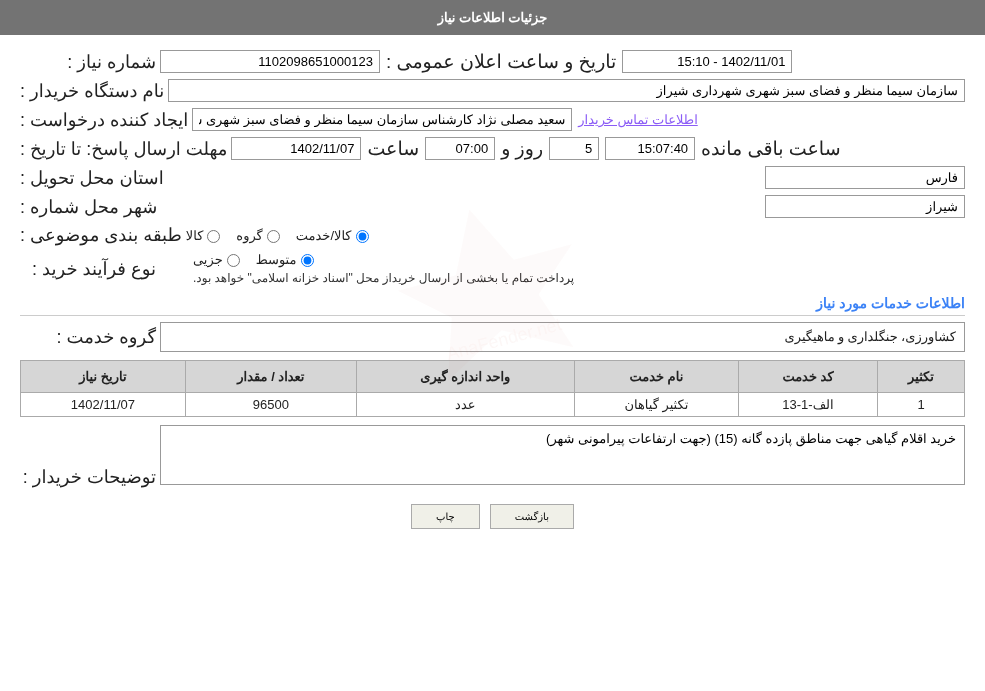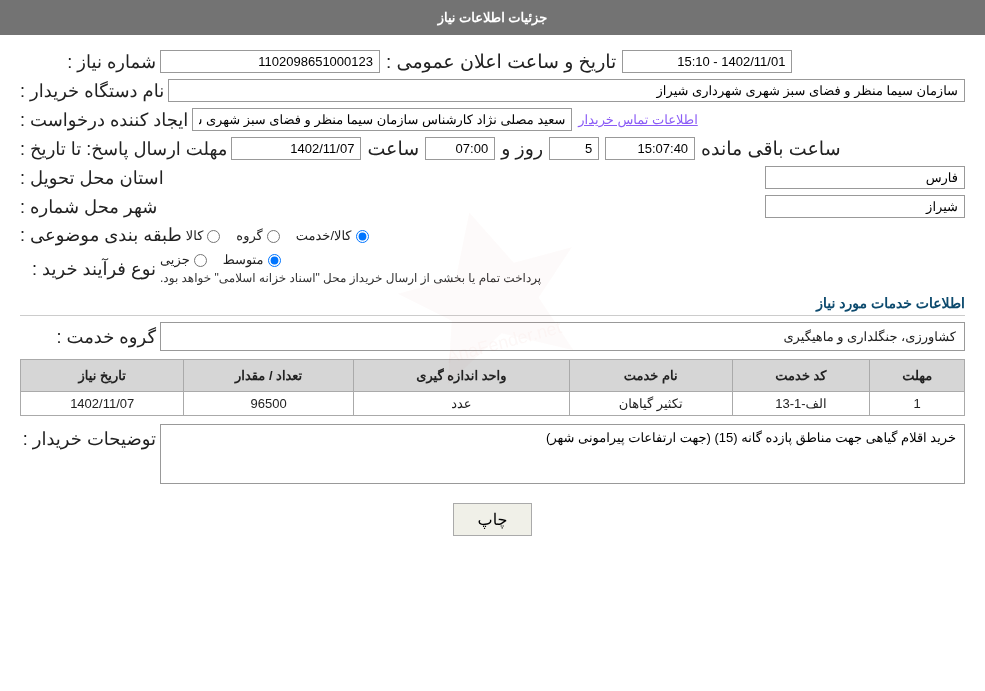--- a/index.html
+++ b/index.html
@@ -42,21 +42,21 @@
     .input-days { width: 50px; }
     .link-blue {
       color: #8b5cf6;
       text-decoration: underline;
       cursor: pointer;
     }
     .section-title {
       font-weight: bold;
       font-size: 14px;
       margin: 10px 0 6px 0;
-      color: #0c4a6e;
+      color: #3b82f6;
       border-bottom: 1px solid #ccc;
       padding-bottom: 4px;
     }
     .radio-group {
       display: flex;
       gap: 16px;
       flex-direction: row-reverse;
       align-items: center;
     }
     .radio-item {
@@ -98,21 +98,21 @@
     }
     .service-table tr:nth-child(even) td { background: #f9f9f9; }
     .buttons-row {
       display: flex;
       justify-content: center;
       gap: 10px;
       margin: 16px 0;
     }
     .btn {
       padding: 6px 24px;
-      font-size: 16px;
+      font-size: 10px;
       font-family: Tahoma, Arial, sans-serif;
       cursor: pointer;
       border: 1px solid #999;
       background: #e8e8e8;
     }
     .btn-back {
       background: #f0f0e8;
       border: 1px solid #aaa;
     }
     .btn-print {
@@ -258,21 +258,21 @@
             <span>کالا/خدمت</span>
             <input type="radio" name="category" checked="" style="">
           </div>
         </div>
       </div>
     </div>
 
     <div class="info-row">
       <span class="info-label">نوع فرآیند خرید :</span>
       <div class="info-value">
-        <div style="display:flex; flex-direction: column; gap:4px; align-items: flex-end;">
+        <div style="display:flex; flex-direction: column; gap:4px; align-items: flex-end; margin-left: 33px;">
           <div class="radio-group">
             <div class="radio-item">
               <span>جزیی</span>
               <input type="radio" name="process" style="">
             </div>
             <div class="radio-item">
               <span>متوسط</span>
               <input type="radio" name="process" checked="" style="">
             </div>
           </div>
@@ -280,54 +280,55 @@
         </div>
       </div>
     </div>
 
 
     <div class="section-title">اطلاعات خدمات مورد نیاز</div>
 
     <div class="info-row">
       <span class="info-label">گروه خدمت :</span>
       <div class="info-value">
-        <div class="description-box" style="min-height:28px;">
+        <div class="description-box" style="min-height:28px;font-family:Liberation Serif, serif;">
           <span>کشاورزی، جنگلداری و ماهیگیری</span>
         </div>
       </div>
     </div>
 
     <table class="service-table">
       <thead>
         <tr>
-          <th>مهلت</th>
+          <th>تکثیر</th>
           <th>کد خدمت</th>
           <th>نام خدمت</th>
           <th>واحد اندازه گیری</th>
           <th>تعداد / مقدار</th>
           <th>تاریخ نیاز</th>
         </tr>
       </thead>
       <tbody id="service-table-body">
       <tr>
             <td>1</td>
             <td>الف-1-13</td>
             <td>تکثیر گیاهان</td>
             <td>عدد</td>
             <td>96500</td>
             <td>1402/11/07</td>
           </tr>
         </tbody>
     </table>
 
-    <div class="info-row" style="align-items:flex-start;">
+    <div class="info-row" style="align-items:flex-end;">
       <span class="info-label" style="padding-top:4px;">توضیحات خریدار :</span>
       <div class="info-value">
         <textarea class="textarea-box" readonly="" style="">خرید اقلام گیاهی جهت مناطق پازده گانه (15) (جهت ارتفاعات پیرامونی شهر)</textarea>
       </div>
     </div>
 
     <div class="buttons-row">
+      <button class="btn btn-back">بازگشت</button>
       <button class="btn btn-print">چاپ</button>
     </div>
 
   </div>
 </div>
 
 </body></html>

